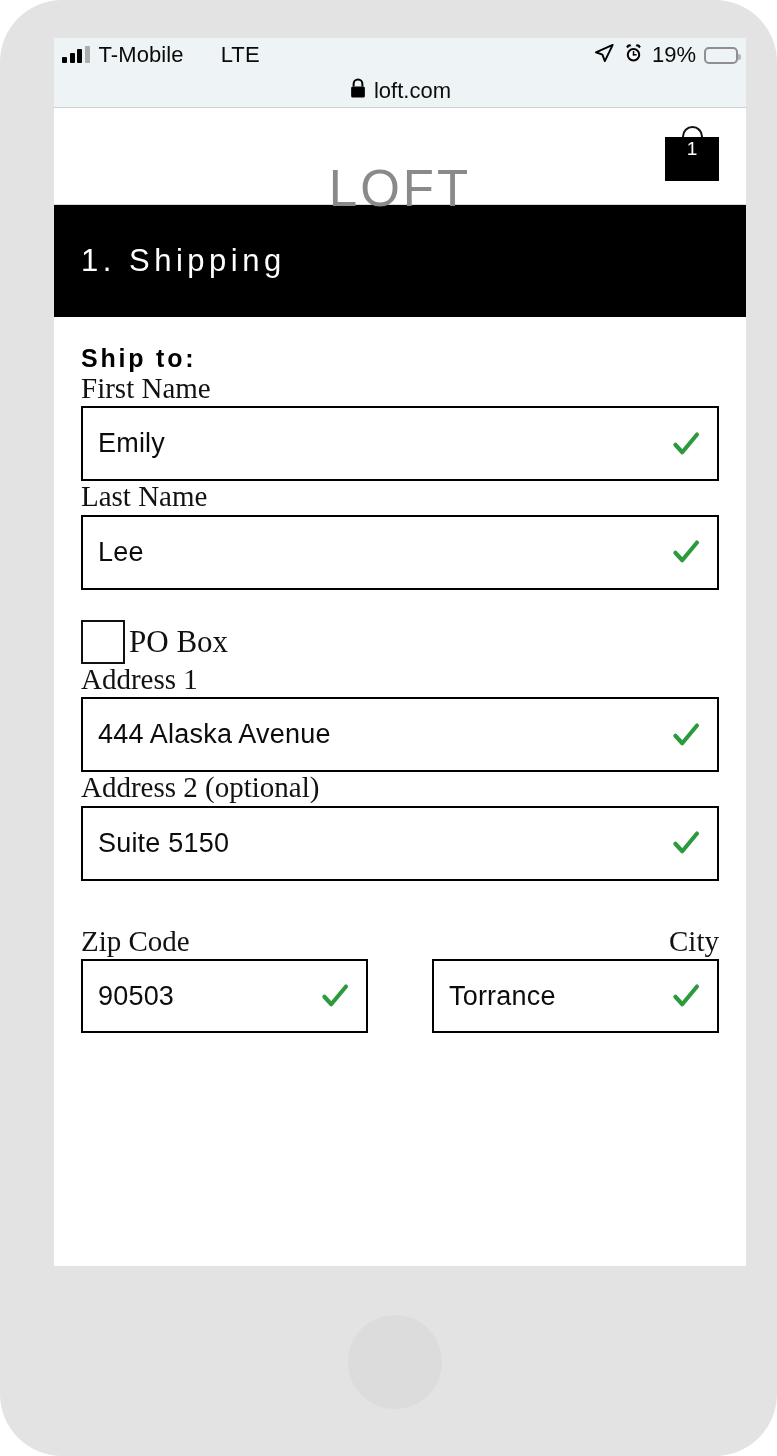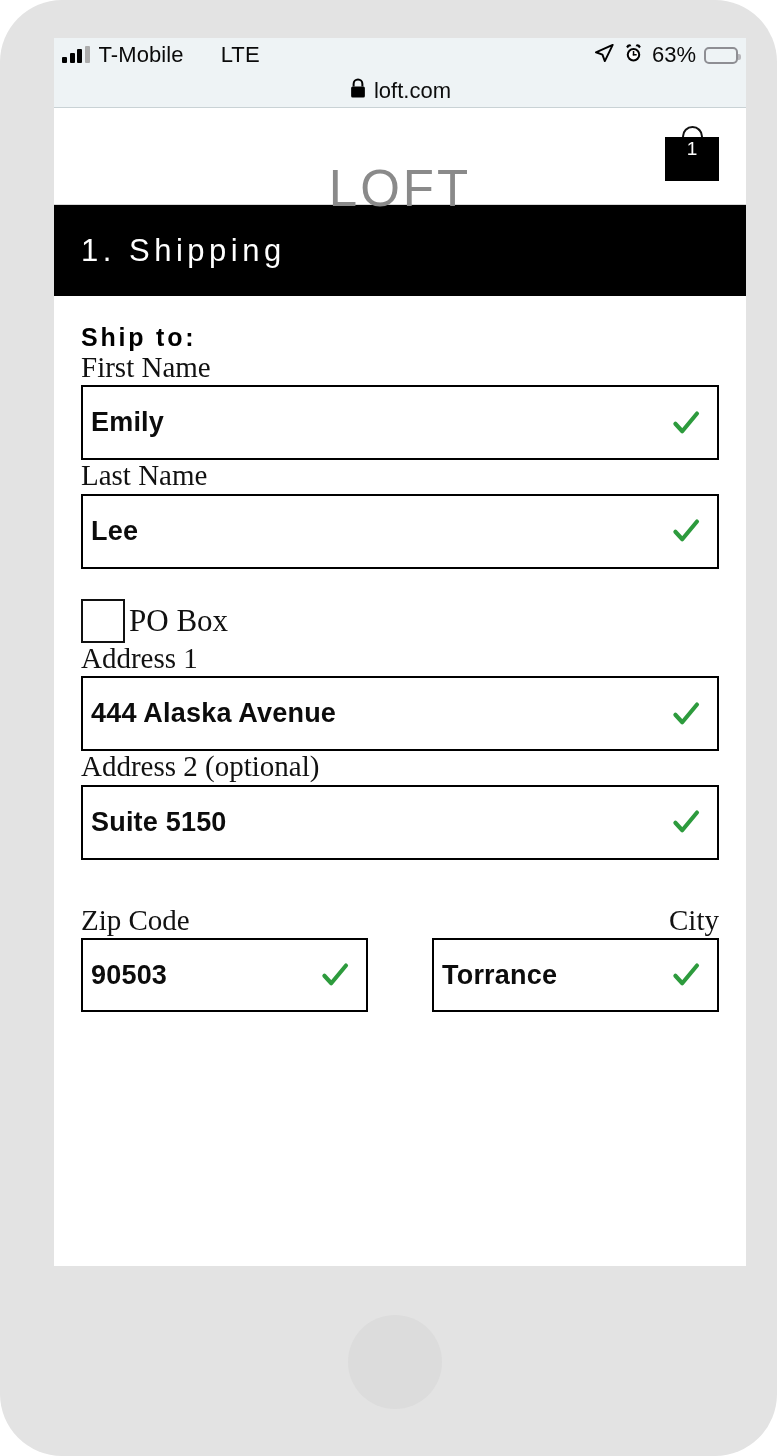--- a/index.html
+++ b/index.html
@@ -182,21 +182,21 @@
     width: 54px;
     text-align: center;
     font-size: 19px;
     color: #ffffff;
     font-family: "Liberation Sans", sans-serif;
   }
 
   
   #step-banner {
     width: 692px;
-    height: 91px;
+    height: 112px;
     background: #000000;
     display: flex;
     align-items: center;
     padding-left: 27px;
   }
   #step-banner-title {
     color: #ffffff;
     font-size: 31px;
     font-weight: 300;
     letter-spacing: 4.5px;
@@ -225,22 +225,21 @@
     line-height: 1.05;
     margin-bottom: 3px;
   }
   .field-box {
     position: relative;
     height: 75px;
     border: 2.5px solid #000;
     background: #fff;
     display: flex;
     align-items: center;
-    padding: 0 8px;
-    font-weight: bold;
+    padding: 0 15px;
   }
   .field-value {
     font-family: "Liberation Sans", sans-serif;
     font-size: 27px;
     color: #0c0c0c;
     letter-spacing: 0.2px;
   }
   .check-icon {
     position: absolute;
     right: 16px;
@@ -311,21 +310,21 @@
           <span>
             <svg width="21" height="21" viewBox="0 0 24 24">
               <circle cx="12" cy="13.4" r="7.7" fill="#000"></circle>
               <circle cx="12" cy="13.4" r="5.4" fill="#fff"></circle>
               <rect x="11.2" y="9.2" width="1.7" height="5" fill="#000"></rect>
               <rect x="11.2" y="12.6" width="4.4" height="1.7" fill="#000"></rect>
               <path d="M3.6 4.2 a5 5 0 0 1 5-2.6 l1 2.2 a3.6 3.6 0 0 0-4 2.1Z" fill="#000"></path>
               <path d="M20.4 4.2 a5 5 0 0 0-5-2.6 l-1 2.2 a3.6 3.6 0 0 1 4 2.1Z" fill="#000"></path>
             </svg>
           </span>
-          <span id="battery-pct">63%</span>
+          <span id="battery-pct">19%</span>
           <span id="battery-icon">
             <span id="battery-fill"></span>
           </span>
         </div>
       </div>
 
       <div id="url-row">
         <span>
           <svg width="18" height="21" viewBox="0 0 18 22">
             <path d="M4.4 9 V6.2 a4.6 4.6 0 0 1 9.2 0 V9" fill="none" stroke="#000" stroke-width="2.1"></path>

